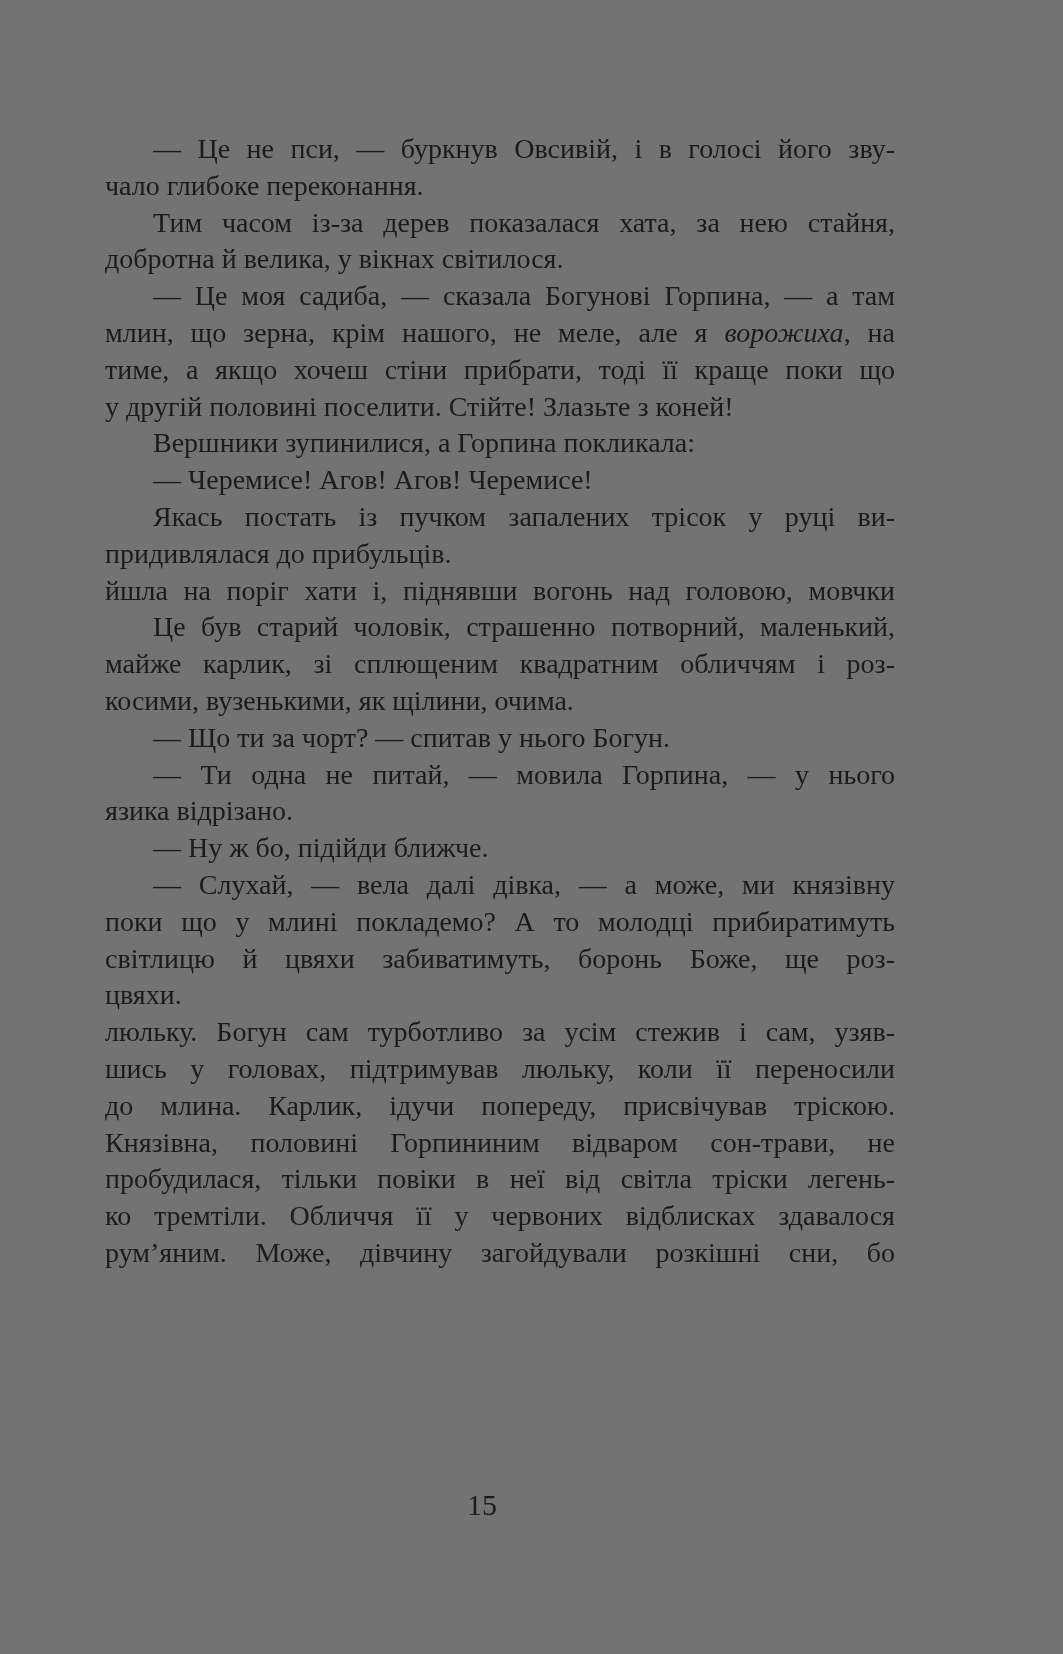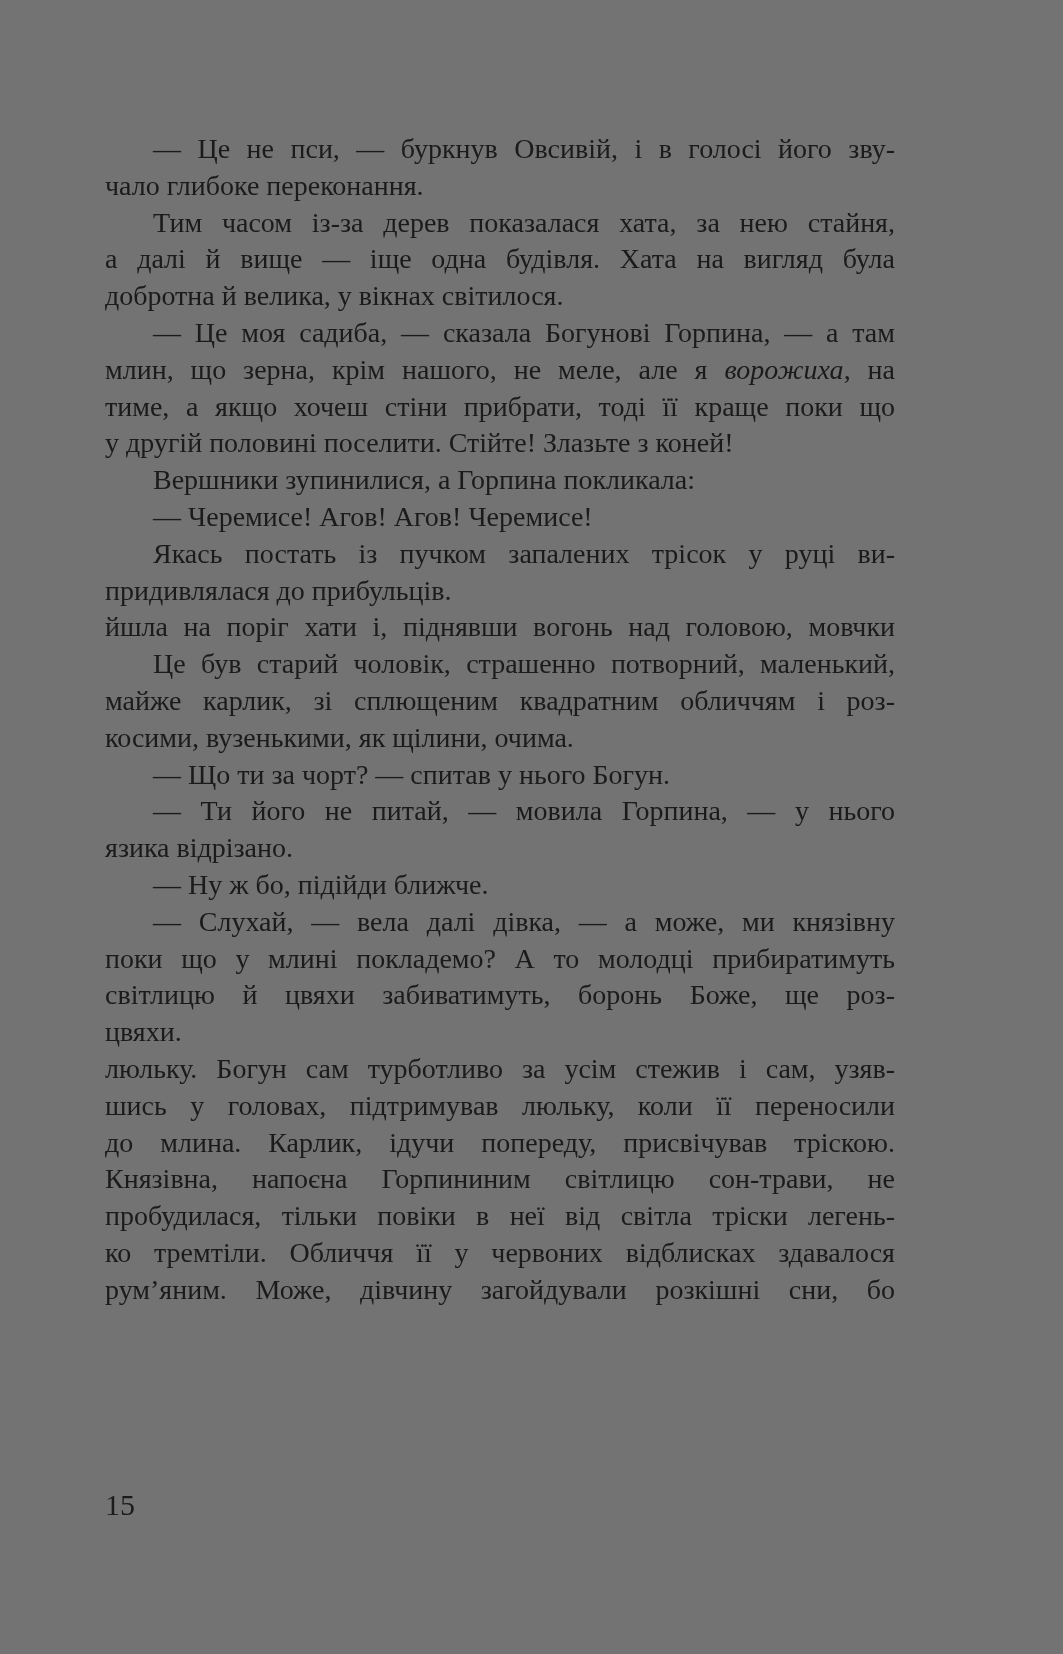--- a/index.html
+++ b/index.html
@@ -35,59 +35,59 @@
   }
   .line.indent {
     text-indent: 48px;
   }
   .italic {
     font-style: italic;
   }
   .page-number {
     position: absolute;
     top: 1487px;
-    left: 105px;
+    left: 87px;
     width: 790px;
+    text-align: center;
     font-size: 30px;
     line-height: 36px;
     color: #1b1b1b;
   }
 </style>
 </head>
 <body>
 
 <div class="page">
   <div class="text-block">
       <div class="line indent"><span>— Це не пси, — буркнув Овсивій, і в голосі його зву-</span></div>
       <div class="line last"><span>чало глибоке переконання.</span></div>
       <div class="line indent"><span>Тим часом із-за дерев показалася хата, за нею стайня,</span></div>
-      <div class="line"><span>а далі й вище — іще одна будівля. Хата на вигляд була</span></div>
       <div class="line last"><span>добротна й велика, у вікнах світилося.</span></div>
       <div class="line indent"><span>— Це моя садиба, — сказала Богунові Горпина, — а там</span></div>
       <div class="line"><span>млин, що зерна, крім нашого, не меле, але я </span><span class="italic">ворожиха</span><span>, на</span></div>
       <div class="line"><span>тиме, а якщо хочеш стіни прибрати, тоді її краще поки що</span></div>
       <div class="line last"><span>у другій половині поселити. Стійте! Злазьте з коней!</span></div>
       <div class="line indent last"><span>Вершники зупинилися, а Горпина покликала:</span></div>
       <div class="line indent last"><span>— Черемисе! Агов! Агов! Черемисе!</span></div>
       <div class="line indent"><span>Якась постать із пучком запалених трісок у руці ви-</span></div>
       <div class="line last"><span>придивлялася до прибульців.</span></div>
       <div class="line"><span>йшла на поріг хати і, піднявши вогонь над головою, мовчки</span></div>
       <div class="line indent"><span>Це був старий чоловік, страшенно потворний, маленький,</span></div>
       <div class="line"><span>майже карлик, зі сплющеним квадратним обличчям і роз-</span></div>
       <div class="line last"><span>косими, вузенькими, як щілини, очима.</span></div>
       <div class="line indent last"><span>— Що ти за чорт? — спитав у нього Богун.</span></div>
-      <div class="line indent"><span>— Ти його не питай, — мовила Горпина, — у нього</span></div>
+      <div class="line indent"><span>— Ти одна не питай, — мовила Горпина, — у нього</span></div>
       <div class="line last"><span>язика відрізано.</span></div>
       <div class="line indent last"><span>— Ну ж бо, підійди ближче.</span></div>
       <div class="line indent"><span>— Слухай, — вела далі дівка, — а може, ми князівну</span></div>
       <div class="line"><span>поки що у млині покладемо? А то молодці прибиратимуть</span></div>
       <div class="line"><span>світлицю й цвяхи забиватимуть, боронь Боже, ще роз-</span></div>
       <div class="line last"><span>цвяхи.</span></div>
       <div class="line"><span>люльку. Богун сам турботливо за усім стежив і сам, узяв-</span></div>
       <div class="line"><span>шись у головах, підтримував люльку, коли її переносили</span></div>
       <div class="line"><span>до млина. Карлик, ідучи попереду, присвічував тріскою.</span></div>
-      <div class="line"><span>Князівна, напоєна Горпининим світлицю сон-трави, не</span></div>
+      <div class="line"><span>Князівна, половині Горпининим відваром сон-трави, не</span></div>
       <div class="line"><span>пробудилася, тільки повіки в неї від світла тріски легень-</span></div>
       <div class="line"><span>ко тремтіли. Обличчя її у червоних відблисках здавалося</span></div>
       <div class="line"><span>рум’яним. Може, дівчину загойдували розкішні сни, бо</span></div>
     </div>
   <div class="page-number">15</div>
 </div>
 
 </body></html>

